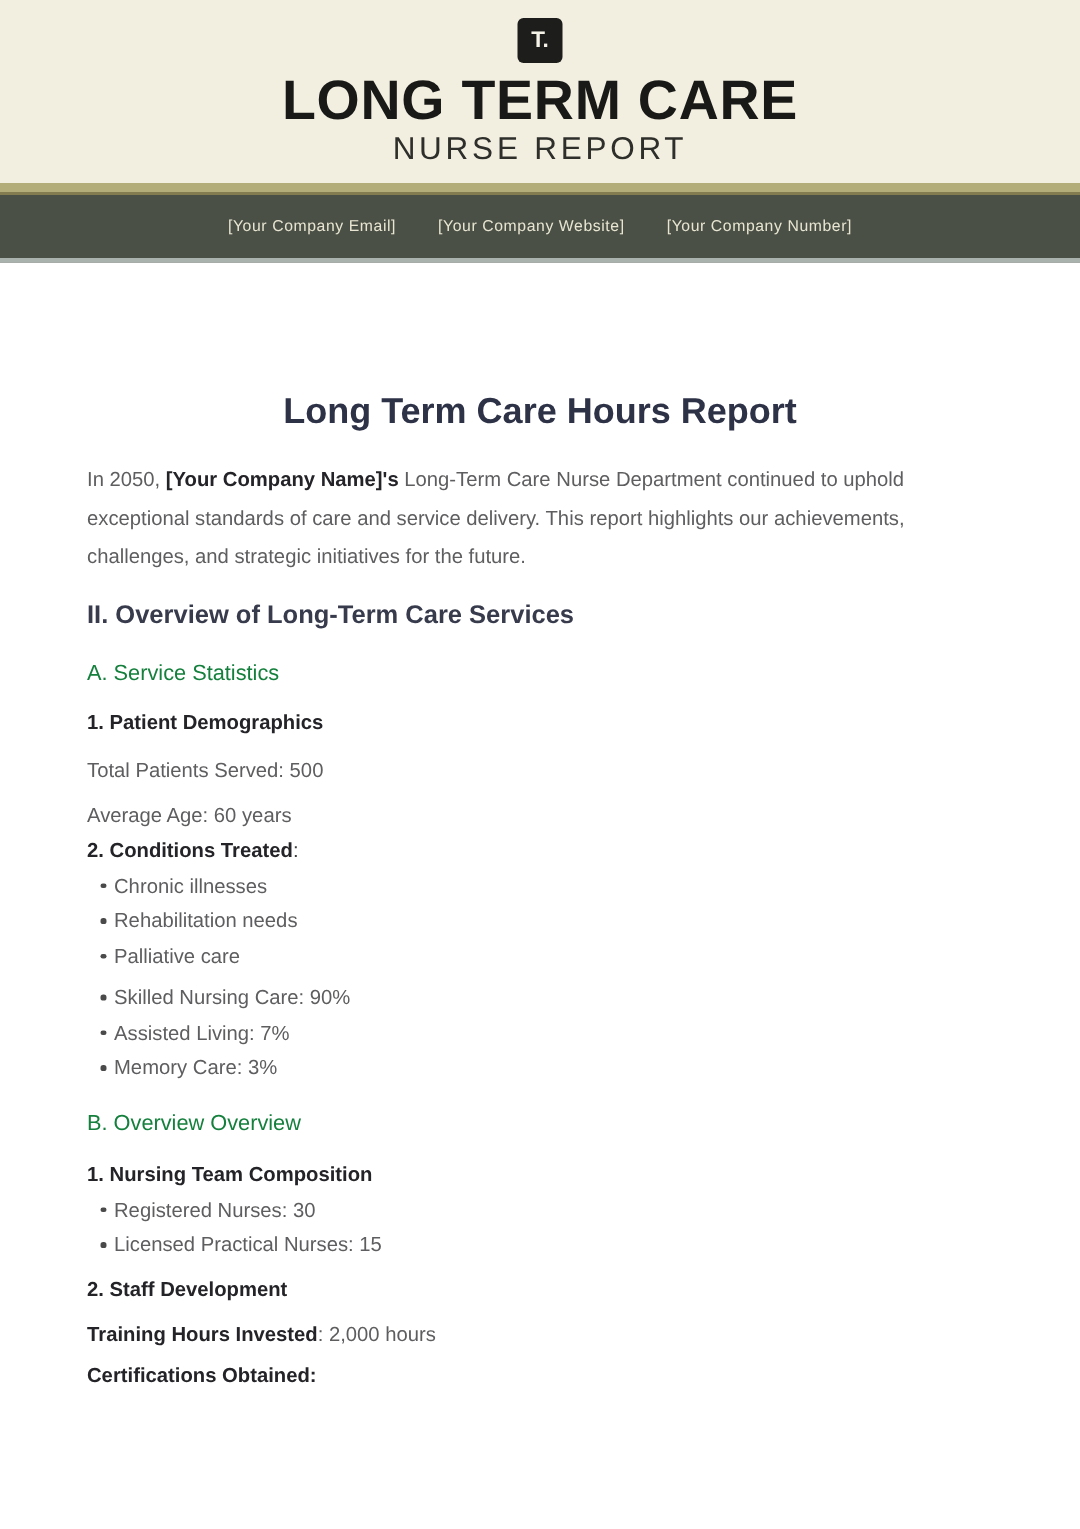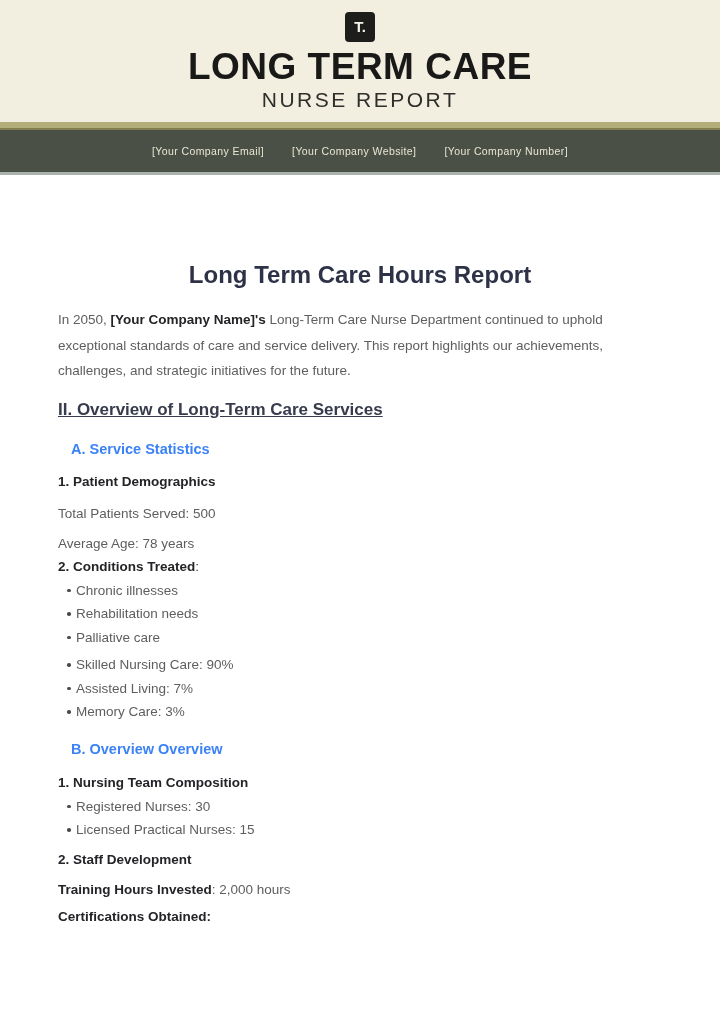--- a/index.html
+++ b/index.html
@@ -80,28 +80,28 @@
     color:#2e3247;
   }
   .h-section {
     font-size:17px;
     line-height:20px;
     font-weight:700;
     color:#373b4c;
     margin:0;
   }
   .h-exec     { margin-top:27px; }
-  .h-overview { margin-top:16px;text-decoration:underline; }
+  .h-overview { margin-top:16px; }
 
   .h-sub {
     font-size:14.5px;
     line-height:17px;
-    font-weight:700;
-    color:#3b82f6;
-    margin:13px;
+    font-weight:400;
+    color:#15803d;
+    margin:0;
   }
   .h-stats    { margin-top:21px; }
   .h-staffing { margin-top:17px; }
 
   .h-num {
     font-size:13.5px;
     line-height:16px;
     font-weight:700;
     color:#242428;
     margin:0;
@@ -196,21 +196,21 @@
     <p class="lead"><span>In 2050, </span><strong>[Your Company Name]'s</strong><span> Long-Term Care Nurse Department continued to uphold exceptional standards of care and service delivery. This report highlights our achievements, challenges, and strategic initiatives for the future.</span></p>
 
     <h2 class="h-section h-overview">II. Overview of Long-Term Care Services</h2>
 
     <h3 class="h-sub h-stats">A. Service Statistics</h3>
 
     <h4 class="h-num h-demo">1. Patient Demographics</h4>
 
     <p class="stat stat-total">Total Patients Served: 500</p>
 
-    <p class="stat stat-age">Average Age: 78 years</p>
+    <p class="stat stat-age">Average Age: 60 years</p>
 
     <h4 class="h-num h-cond"><span>2. Conditions Treated</span><span class="colon">:</span></h4>
 
     <ul class="bullets">
       <li>Chronic illnesses</li>
       <li>Rehabilitation needs</li>
       <li>Palliative care</li>
     </ul>
 
 

